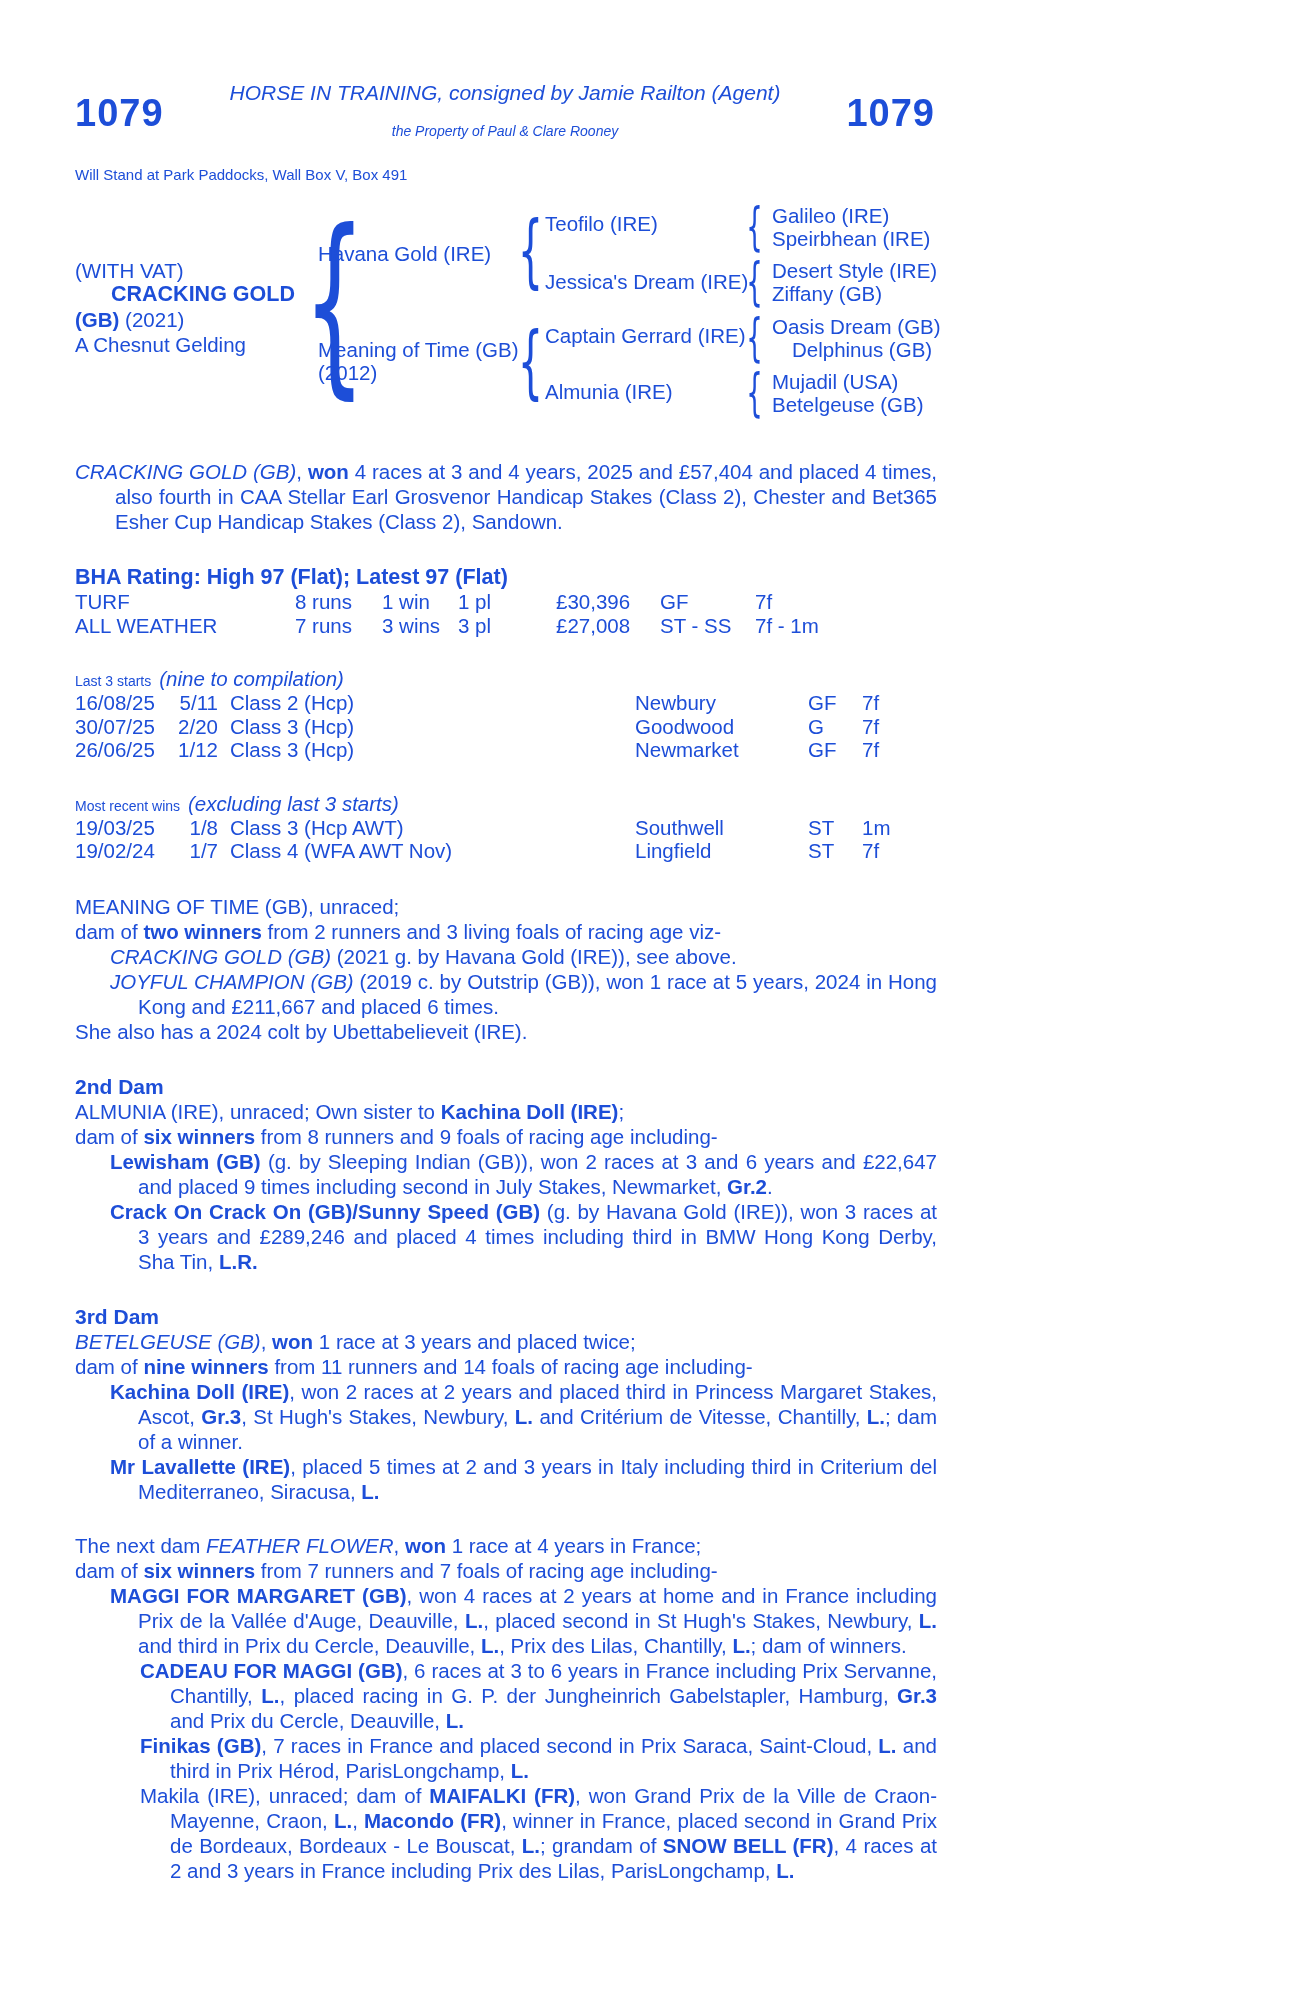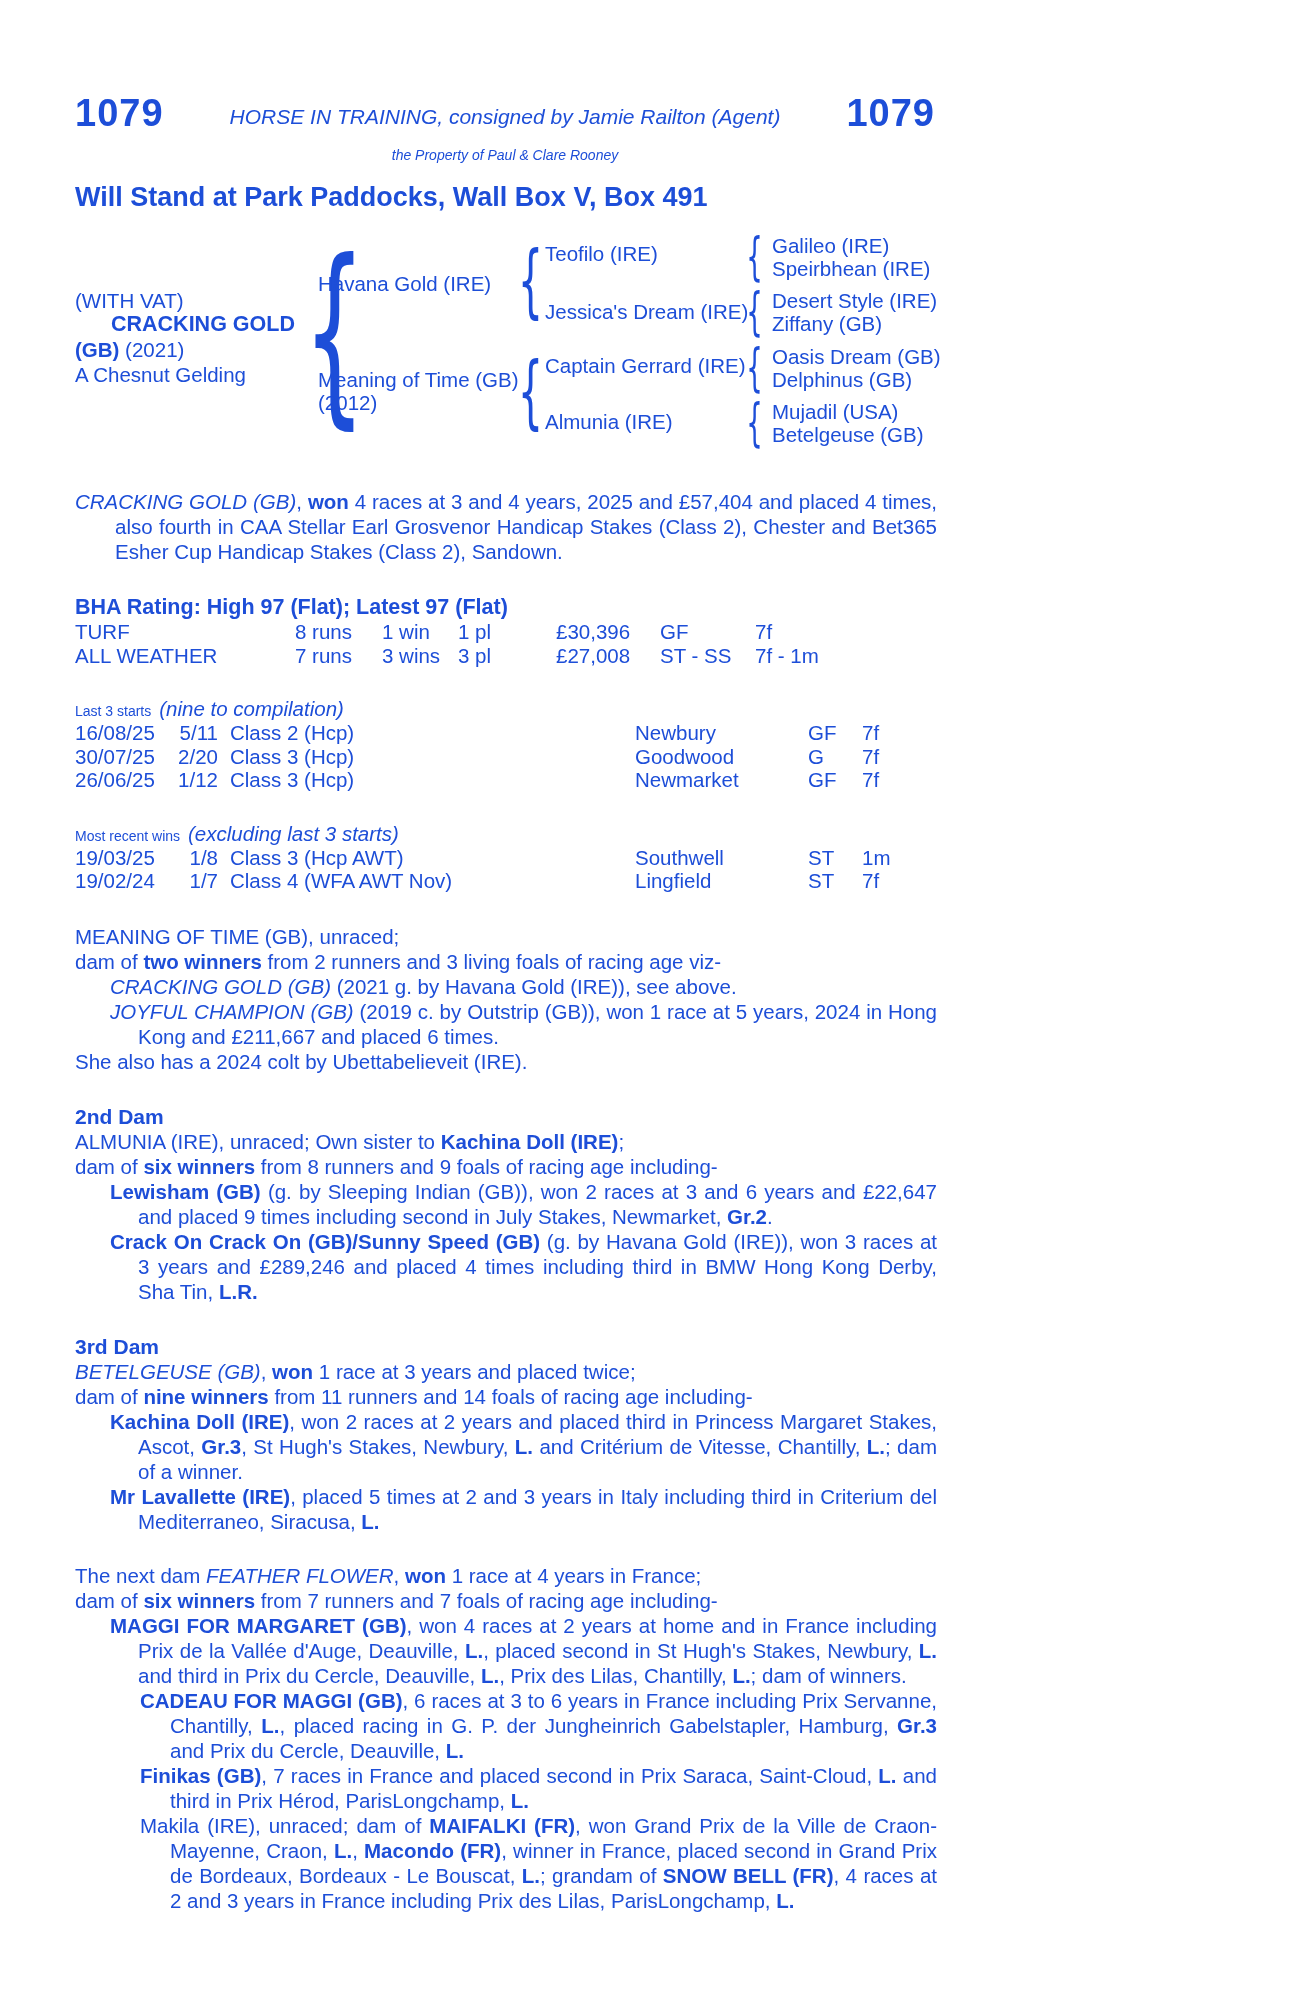--- a/index.html
+++ b/index.html
@@ -11,26 +11,26 @@
     color:#1d4ed8;
     font-family:"Liberation Sans","DejaVu Sans",sans-serif;
     font-size:20.5px;
     overflow:hidden;
   }
   .b{font-weight:bold;}
   .i{font-style:italic;}
 
   
   .header{position:relative;margin-left:75px;width:860px;padding-top:80px;}
-  .consign{text-align:center;font-style:italic;font-size:21px;line-height:26px;margin-top:24px;}
+  .consign{text-align:center;font-style:italic;font-size:21px;line-height:26px;}
   .property{text-align:center;font-style:italic;font-size:14px;line-height:26px;margin-top:12px;}
   .lot{position:absolute;top:92px;font-size:38px;font-weight:bold;letter-spacing:1px;}
   .lot-left{left:0;}
   .lot-right{right:0;}
-  .standline{margin-left:75px;margin-top:14px;font-weight:bold;font-size:27px;}
+  .standline{margin-left:75px;margin-top:22px;font-weight:normal;font-size:15px;}
 
   
   .pedigree{position:relative;height:232px;margin-top:4px;}
   .pedigree div{position:absolute;white-space:nowrap;line-height:22px;}
   .ped-left{left:75px;}
   .ped-name{font-weight:bold;font-size:21.5px;}
   .brace{
     font-family:"DejaVu Sans",sans-serif;
     font-weight:normal;
     transform:scale(0.5,1);
@@ -98,21 +98,21 @@
     <div class="brace" style="left:738px;top:13px;font-size:52px;">{</div>
     <div class="brace" style="left:738px;top:68px;font-size:52px;">{</div>
     <div class="brace" style="left:738px;top:124px;font-size:52px;">{</div>
     <div class="brace" style="left:738px;top:179px;font-size:52px;">{</div>
 
     <div style="left:772px;top:18px;">Galileo (IRE)</div>
     <div style="left:772px;top:41px;">Speirbhean (IRE)</div>
     <div style="left:772px;top:73px;">Desert Style (IRE)</div>
     <div style="left:772px;top:96px;">Ziffany (GB)</div>
     <div style="left:772px;top:129px;">Oasis Dream (GB)</div>
-    <div style="left:772px;top:152px;text-align:center;">Delphinus (GB)</div>
+    <div style="left:792px;top:152px;text-align:center;">Delphinus (GB)</div>
     <div style="left:772px;top:184px;">Mujadil (USA)</div>
     <div style="left:772px;top:207px;">Betelgeuse (GB)</div>
   </div>
 
   <div class="body">
 
     <p class="para hang"><span class="i">CRACKING GOLD (GB)</span><span>, </span><span class="b">won</span><span> 4 races at 3 and 4 years, 2025 and £57,404 and placed 4 times, also fourth in CAA Stellar Earl Grosvenor Handicap Stakes (Class 2), Chester and Bet365 Esher Cup Handicap Stakes (Class 2), Sandown.</span></p>
 
     <div class="bha-h">BHA Rating: High 97 (Flat); Latest 97 (Flat)</div>
     <div class="rows stats">

